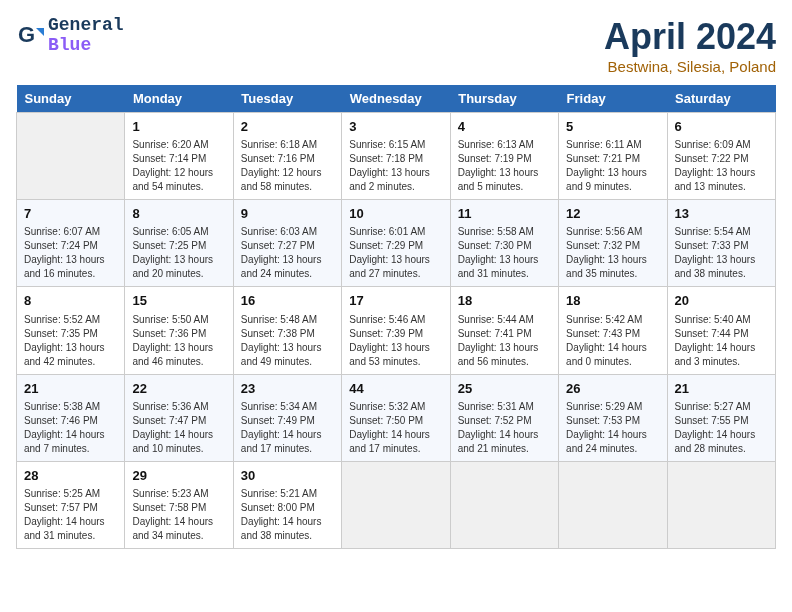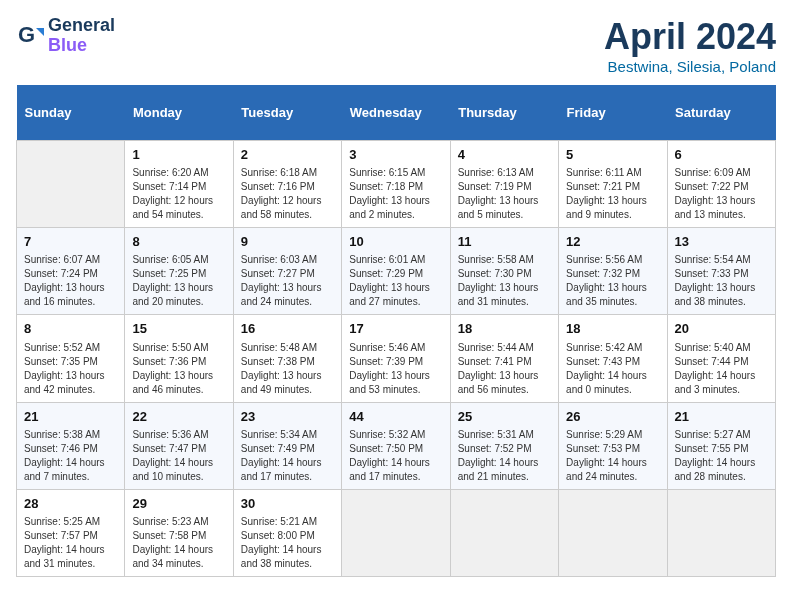--- a/index.html
+++ b/index.html
@@ -19,51 +19,52 @@
     .logo {
       display: flex;
       align-items: center;
       gap: 4px;
     }
     .logo-text {
       font-size: 18px;
       font-weight: bold;
       color: #1a3a5c;
       line-height: 1.1;
+      font-family: Liberation Mono, monospace;
     }
     .logo-text span {
       color: #8b5cf6;
     }
     .logo-icon {
       width: 28px;
       height: 28px;
     }
     .title-block {
       text-align: right;
     }
     .month-title {
       font-size: 36px;
       font-weight: bold;
       color: #1a3a5c;
       margin-left: 28px;
     }
     .subtitle {
       font-size: 15px;
-      color: #0369a1;
+      color: #a16207;
     }
     table {
       width: 100%;
       border-collapse: collapse;
       font-size: 11px;
     }
     thead tr th {
       background-color: #2a6ab5;
       color: #fff;
       text-align: left;
-      padding: 20px 8px;
+      padding: 6px 8px;
       font-size: 13px;
       font-weight: bold;
     }
     tbody tr td {
       border: 1px solid #ccc;
       vertical-align: top;
       padding: 5px 7px;
       min-height: 80px;
       height: 80px;
       width: 107px;

